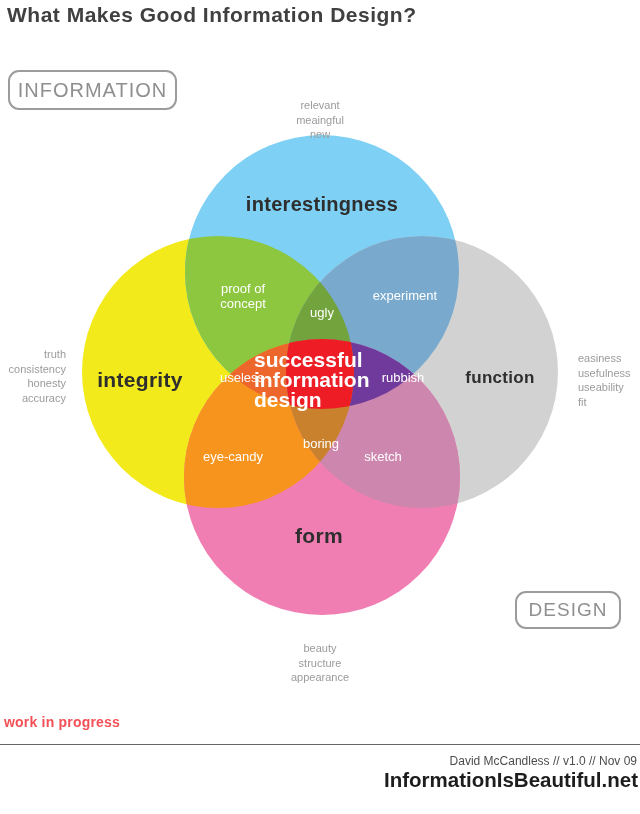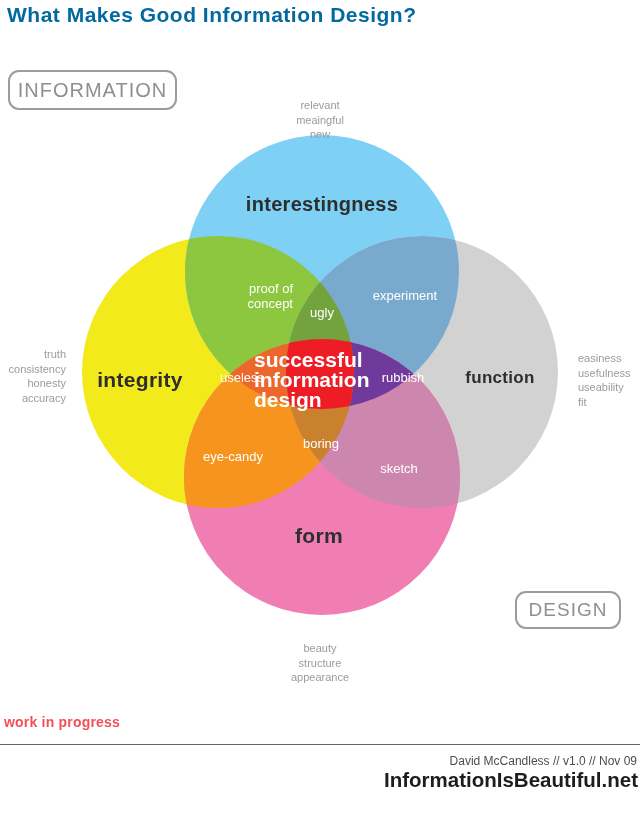--- a/index.html
+++ b/index.html
@@ -1,43 +1,43 @@
 <!DOCTYPE html>
 <html><head>
 <meta charset="utf-8">
 <style>
   html,body{margin:0;padding:0;background:#fff;}
   body{width:640px;height:814px;position:relative;overflow:hidden;
        font-family:"Liberation Sans",sans-serif;-webkit-font-smoothing:antialiased;}
   .abs{position:absolute;}
   
-  .page-title{left:7px;top:3px;font-size:21px;font-weight:bold;color:#0369a1;letter-spacing:.5px;}
+  .page-title{left:7px;top:3px;font-size:21px;font-weight:bold;color:#404040;letter-spacing:.5px;}
   
   .badge{border:2px solid #9c9c9c;border-radius:11px;color:#8f8f8f;
          display:flex;align-items:center;justify-content:center;letter-spacing:1px;}
   .badge-info{left:8px;top:70px;width:165px;height:36px;font-size:20px;}
   .badge-design{left:515px;top:591px;width:102px;height:34px;font-size:19px;}
   
   .venn{left:0;top:0;}
   
   .lbl-set{color:#2e2e2e;font-weight:bold;text-align:center;letter-spacing:.3px;}
   .lbl-interestingness{left:222px;top:193px;width:200px;font-size:20px;}
   .lbl-integrity{left:65px;top:368px;width:150px;font-size:21px;text-align:center;}
   .lbl-function{left:425px;top:368px;width:150px;font-size:17px;}
   .lbl-form{left:244px;top:524px;width:150px;font-size:21px;}
   
   .lbl-overlap{color:#fff;font-size:13px;line-height:15px;text-align:center;white-space:pre-line;}
-  .lbl-proof{left:193px;top:281px;width:100px;text-align:right;}
+  .lbl-proof{left:193px;top:281px;width:100px;}
   .lbl-experiment{left:352px;top:288px;width:106px;}
   .lbl-ugly{left:287px;top:305px;width:70px;}
   .lbl-useless{left:200px;top:370px;width:84px;}
   .lbl-rubbish{left:361px;top:370px;width:84px;}
   .lbl-eyecandy{left:183px;top:449px;width:100px;}
   .lbl-boring{left:286px;top:436px;width:70px;}
-  .lbl-sketch{left:359px;top:449px;width:80px;margin-top:12px;}
+  .lbl-sketch{left:343px;top:449px;width:80px;}
   .lbl-center{left:254px;top:350px;width:136px;color:#fff;font-size:21px;font-weight:bold;
               line-height:20px;text-align:left;white-space:pre-line;}
   
   .note{color:#9b9b9b;font-size:11px;line-height:14.6px;white-space:pre-line;}
   .note-top{left:245px;top:98px;width:150px;text-align:center;}
   .note-left{left:0;top:347px;width:66px;text-align:right;}
   .note-right{left:578px;top:351px;width:60px;text-align:left;}
   .note-bottom{left:245px;top:627px;width:150px;text-align:center;margin-top:14px;}
   
   .status{left:4px;top:714px;font-size:14px;font-weight:bold;color:#f25056;letter-spacing:.2px;}

